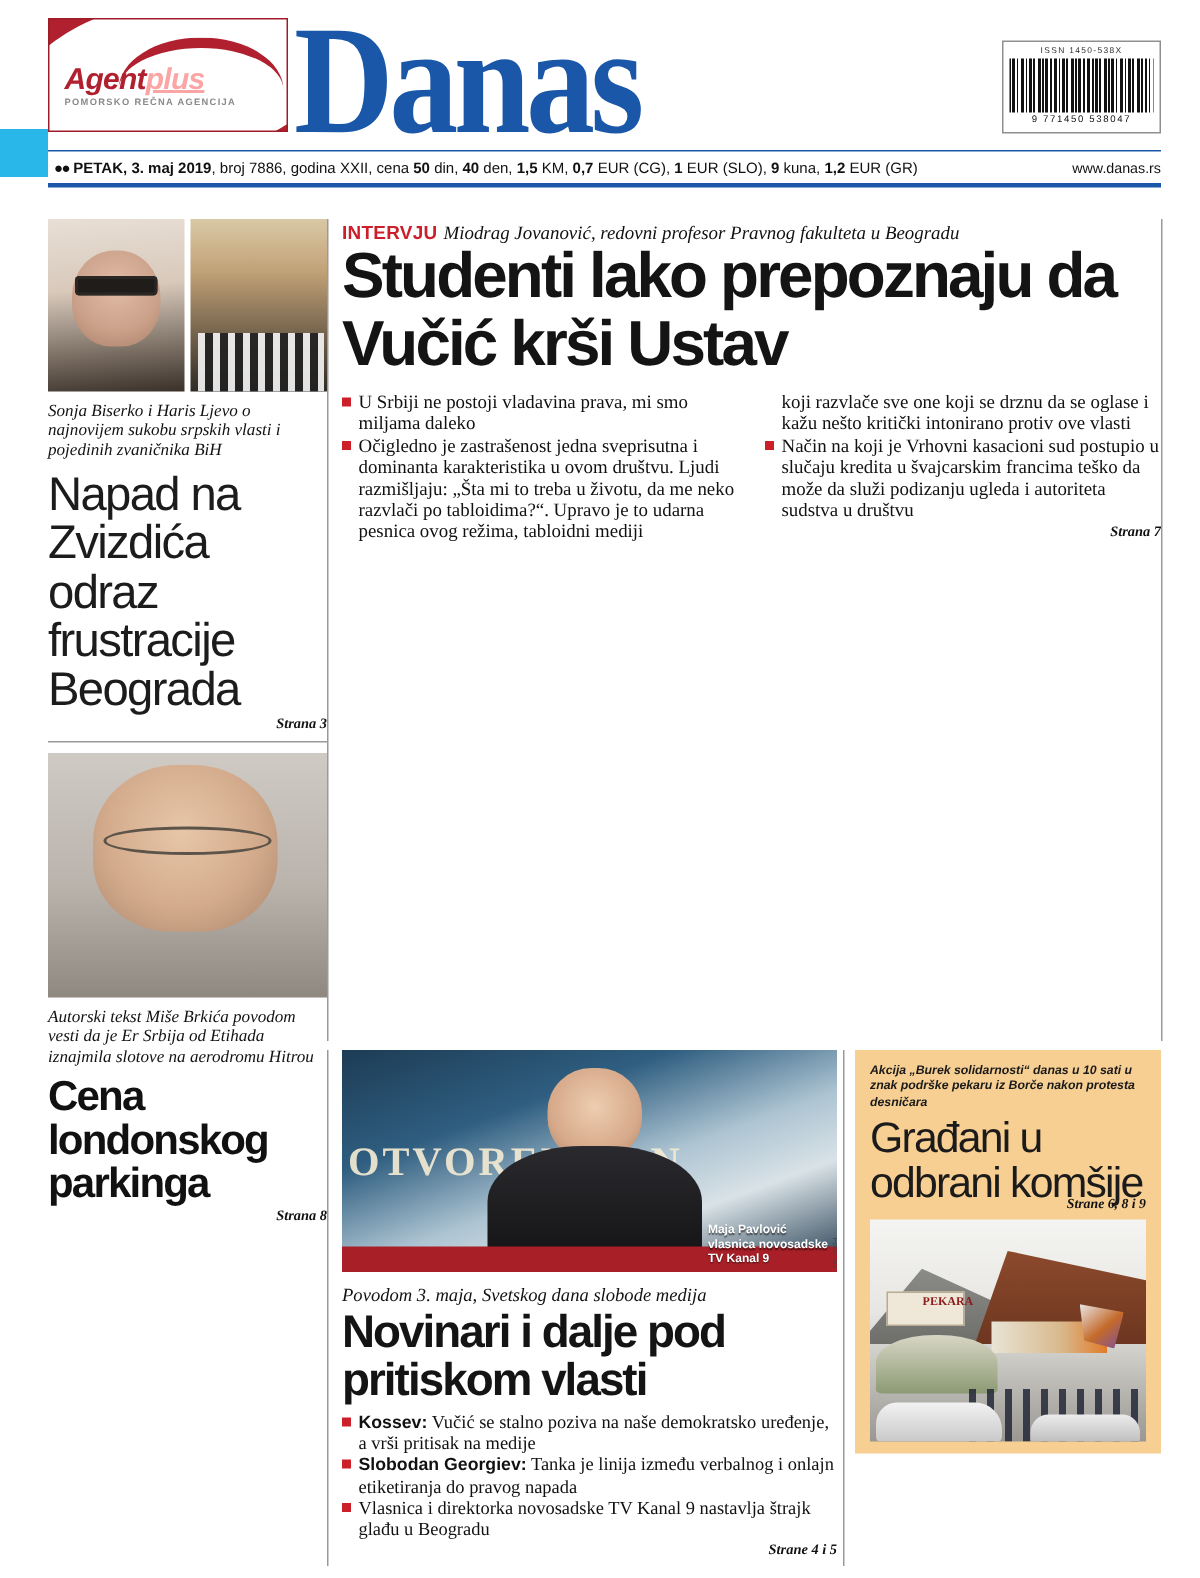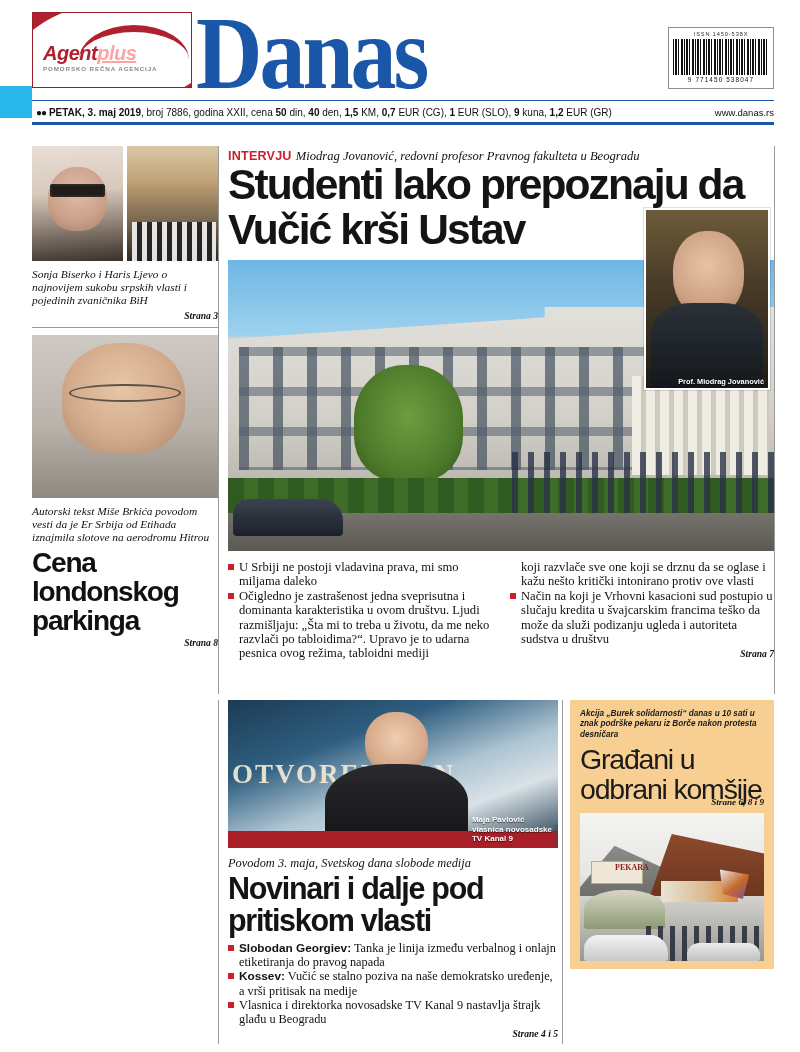--- a/index.html
+++ b/index.html
@@ -435,54 +435,38 @@
     <div class="site-url">www.danas.rs</div>
   </div>
 
   <div class="left-col">
 
     <div class="dual-photos">
       <div class="ph ph-sonja"></div>
       <div class="ph ph-haris"></div>
     </div>
     <div class="cap-italic">Sonja Biserko i Haris Ljevo o najnovijem sukobu srpskih vlasti i pojedinih zvaničnika BiH</div>
+    <div class="hl-left">Napad na Zvizdića odraz frustracije Beograda</div>
     <div class="page-ref">Strana 3</div>
 
     <div class="hr-left"></div>
 
     <div class="ph-brkic"></div>
     <div class="cap-italic">Autorski tekst Miše Brkića povodom vesti da je Er Srbija od Etihada iznajmila slotove na aerodromu Hitrou</div>
     <div class="hl-left-bold">Cena londonskog parkinga</div>
     <div class="page-ref">Strana 8</div>
 
   </div>
 
   <div class="main-col">
     <div class="kicker-line">
       <span class="kicker-red">INTERVJU</span><span class="kicker-serif">Miodrag Jovanović, redovni profesor Pravnog fakulteta u Beogradu</span>
     </div>
     <div class="hl-main">Studenti lako prepoznaju da Vučić krši Ustav</div>
 
-    <div class="main-photo-wrap">
-      <div class="main-photo">
-        <div class="mp-building"></div>
-        <div class="mp-windows"></div>
-        <div class="mp-columns"></div>
-        <div class="mp-sign">ПРАВНИ ФАКУЛТЕТ</div>
-        <div class="mp-year">1808</div>
-        <div class="mp-tree"></div>
-        <div class="mp-hedge"></div>
-        <div class="mp-crowd"></div>
-        <div class="mp-road"></div>
-        <div class="mp-car"></div>
-      </div>
-      <div class="portrait-wrap">
-        <div class="portrait-cap">Prof. Miodrag Jovanović</div>
-      </div>
-    </div>
 
     <div class="bullets-row">
       <div class="bullets-col">
         <div class="bullet">U Srbiji ne postoji vladavina prava, mi smo miljama daleko</div>
         <div class="bullet">Očigledno je zastrašenost jedna sveprisutna i dominanta karakteristika u ovom društvu. Ljudi razmišljaju: „Šta mi to treba u životu, da me neko razvlači po tabloidima?“. Upravo je to udarna pesnica ovog režima, tabloidni mediji</div>
       </div>
       <div class="bullets-col">
         <div class="bullet cont">koji razvlače sve one koji se drznu da se oglase i kažu nešto kritički intonirano protiv ove vlasti</div>
         <div class="bullet">Način na koji je Vrhovni kasacioni sud postupio u slučaju kredita u švajcarskim francima teško da može da služi podizanju ugleda i autoriteta sudstva u društvu</div>
         <div class="page-ref">Strana 7</div>
@@ -501,22 +485,22 @@
         <div class="tv-lower3">
           <div>Maja Pavlović</div>
           <div>vlasnica novosadske</div>
           <div>TV Kanal 9</div>
         </div>
         <div class="photo-credit-v">Foto: N1</div>
       </div>
       <div class="kicker-serif-blk">Povodom 3. maja, Svetskog dana slobode medija</div>
       <div class="hl-mid">Novinari i dalje pod pritiskom vlasti</div>
       <div class="bullets-mid">
+        <div class="bullet-mid"><b>Kossev:</b><span> Vučić se stalno poziva na naše demokratsko uređenje, a vrši pritisak na medije</span></div>
         <div class="bullet-mid"><b>Slobodan Georgiev:</b><span> Tanka je linija između verbalnog i onlajn etiketiranja do pravog napada</span></div>
-        <div class="bullet-mid"><b>Kossev:</b><span> Vučić se stalno poziva na naše demokratsko uređenje, a vrši pritisak na medije</span></div>
         <div class="bullet-mid"><span>Vlasnica i direktorka novosadske TV Kanal 9 nastavlja štrajk glađu u Beogradu</span></div>
         <div class="page-ref">Strane 4 i 5</div>
       </div>
     </div>
 
     <div class="btm-right">
       <div class="beige-box">
         <div class="beige-kicker">Akcija „Burek solidarnosti“ danas u 10 sati u znak podrške pekaru iz Borče nakon protesta desničara</div>
         <div class="beige-hl">Građani u odbrani komšije</div>
         <div class="beige-ref">Strane 6, 8 i 9</div>

